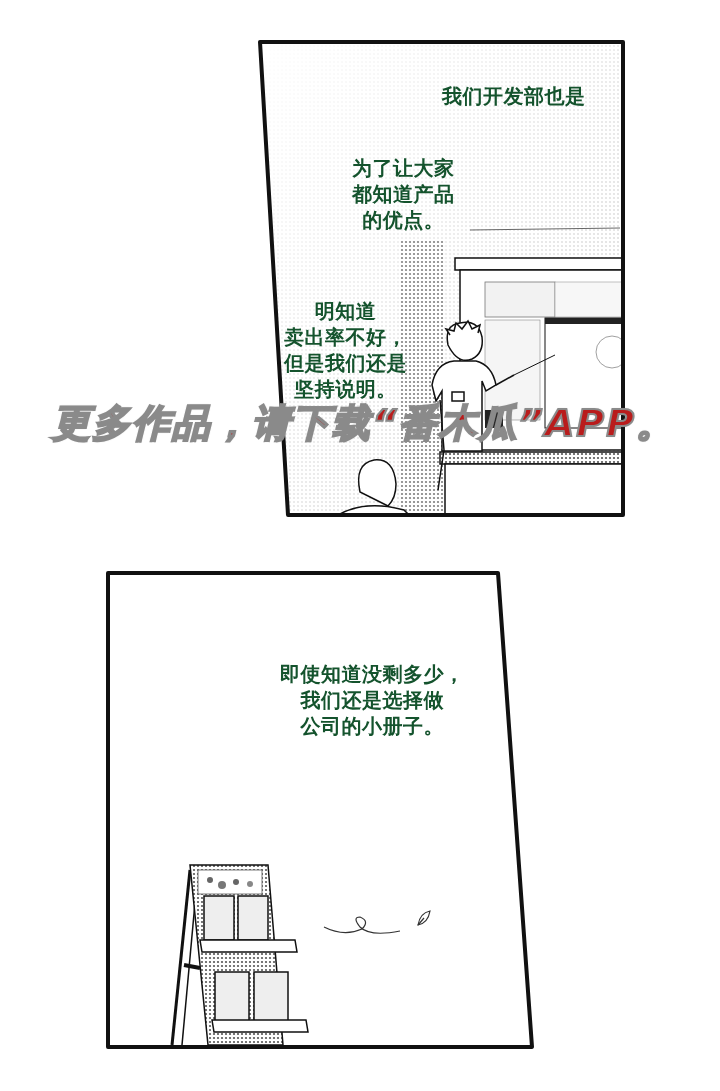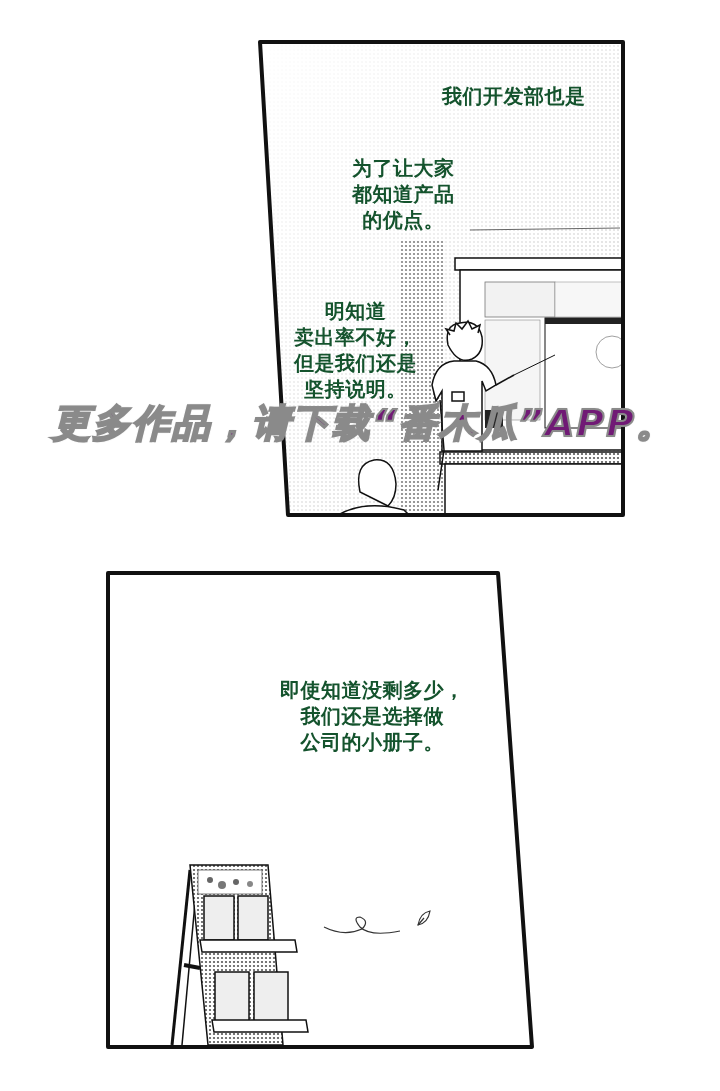--- a/index.html
+++ b/index.html
@@ -2,21 +2,21 @@
 <html><head>
 <meta charset="utf-8">
 <style>
   html, body { margin:0; padding:0; }
   body { width:720px; height:1091px; background:#ffffff; position:relative; overflow:hidden;
          font-family:"DejaVu Sans", sans-serif; }
   svg.layer { position:absolute; left:0; top:0; }
   .caption { position:absolute; color:#14532d; font-weight:bold; font-size:20px; line-height:26px;
              text-align:center; white-space:pre; letter-spacing:0.5px; }
   .watermark { position:absolute; left:52px; top:398px; font-size:38px; font-weight:bold;
-               color:#701a75; letter-spacing:2px; white-space:nowrap;
+               color:#b91c1c; letter-spacing:2px; white-space:nowrap;
                -webkit-text-stroke:2px #8a8a8a; text-shadow:0 0 2px #999; font-style:italic; }
 </style>
 </head>
 <body>
 
 <svg class="layer" width="720" height="1091" viewBox="0 0 720 1091">
   <defs>
     <pattern id="dots" width="4" height="4" patternUnits="userSpaceOnUse">
       <rect width="4" height="4" fill="#fff"></rect>
       <circle cx="2" cy="2" r="1.1" fill="#555"></circle>
@@ -99,21 +99,21 @@
     <path d="M324 927 q20 10 38 2 q8 -8 -2 -12 q-8 0 0 10 q10 10 40 4"></path>
     <path d="M418 925 q2 -12 12 -14 q-2 12 -12 14 z" fill="#fff"></path>
     <line x1="418" y1="925" x2="424" y2="918"></line>
   </g>
 </svg>
 
 <div class="caption" style="left:442px; top:83px; text-align:left;">我们开发部也是</div>
 <div class="caption" style="left:352px; top:155px;">为了让大家
 都知道产品
 的优点。</div>
-<div class="caption" style="left:294px; top:298px;">明知道
+<div class="caption" style="left:284px; top:298px;">明知道
 卖出率不好，
 但是我们还是
 坚持说明。</div>
-<div class="caption" style="left:280px; top:661px;margin-top:16px;">即使知道没剩多少，
+<div class="caption" style="left:280px; top:661px;">即使知道没剩多少，
 我们还是选择做
 公司的小册子。</div>
 
 <div class="watermark">更多作品，请下载“番木瓜”APP。</div>
 
 </body></html>

